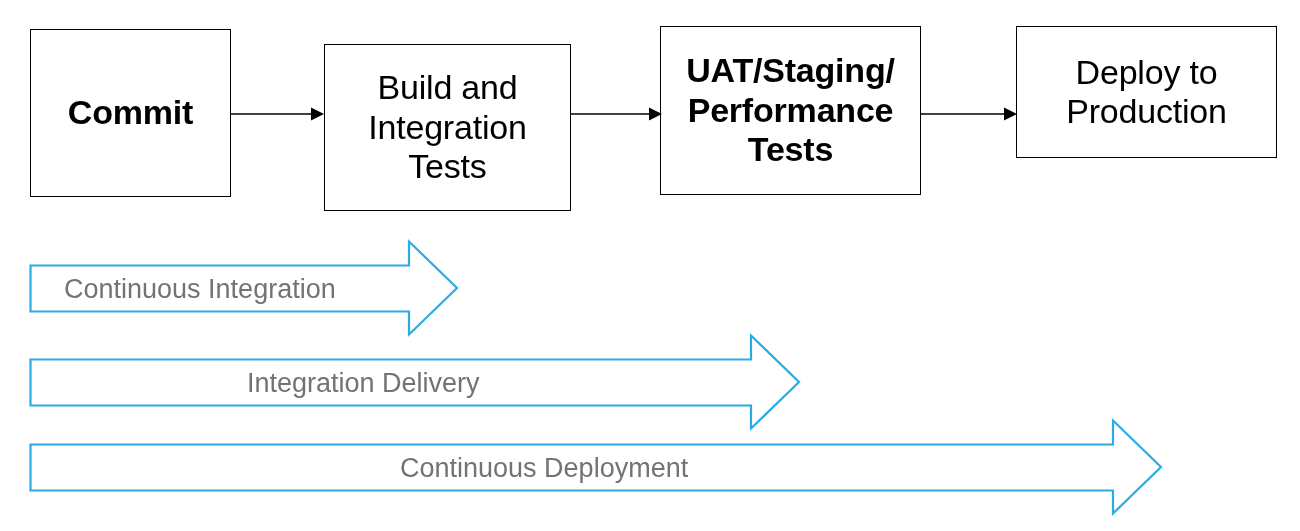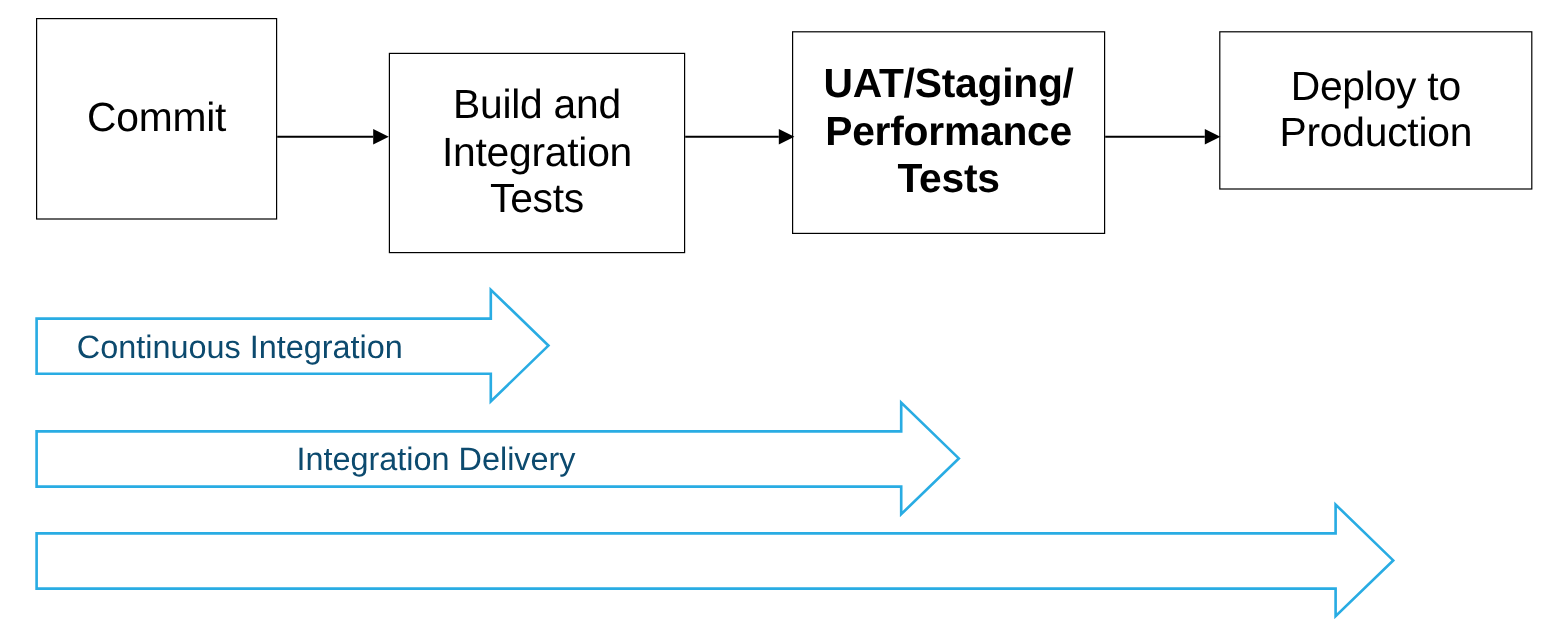--- a/index.html
+++ b/index.html
@@ -52,32 +52,32 @@
   
   .banner {
     position: absolute;
   }
   .banner svg {
     display: block;
     overflow: visible;
   }
   .banner-label {
     position: absolute;
-    color: #0c4a6e;
+    color: #737373;
     font-size: 27px;
     line-height: 1;
     white-space: nowrap;
   }
 </style>
 </head>
 <body>
 
 <div id="canvas">
 
-  <div class="stage-box" style="left:30px; top:15px; width:201px; height:168px;">Commit</div>
+  <div class="stage-box" style="left:30px; top:29px; width:201px; height:168px;font-weight:bold;">Commit</div>
 
   <div class="stage-box" style="left:324px; top:44px; width:247px; height:167px;">Build and
 Integration
 Tests</div>
 
   <div class="stage-box" style="left:660px; top:26px; width:261px; height:169px;font-weight:bold;">UAT/Staging/
 Performance
 Tests</div>
 
   <div class="stage-box" style="left:1016px; top:26px; width:261px; height:132px;">Deploy to
@@ -115,15 +115,16 @@
     <svg width="772" height="96" viewBox="0 0 772 96">
       <polygon points="1.5,25.5 722,25.5 722,1.5 770,48 722,94.5 722,71.5 1.5,71.5" fill="#ffffff" stroke="#29ace3" stroke-width="2.2" stroke-linejoin="miter"></polygon>
     </svg>
     <span class="banner-label" style="left:218px; top:36px;">Integration Delivery</span>
   </div>
 
   <div class="banner" style="left:29px; top:419px;">
     <svg width="1135" height="96" viewBox="0 0 1135 96">
       <polygon points="1.5,25.5 1084,25.5 1084,1.5 1132,48 1084,94.5 1084,71.5 1.5,71.5" fill="#ffffff" stroke="#29ace3" stroke-width="2.2" stroke-linejoin="miter"></polygon>
     </svg>
+    <span class="banner-label" style="left:371px; top:36px;">Continuous Deployment</span>
   </div>
 
 </div>
 
 </body></html>

